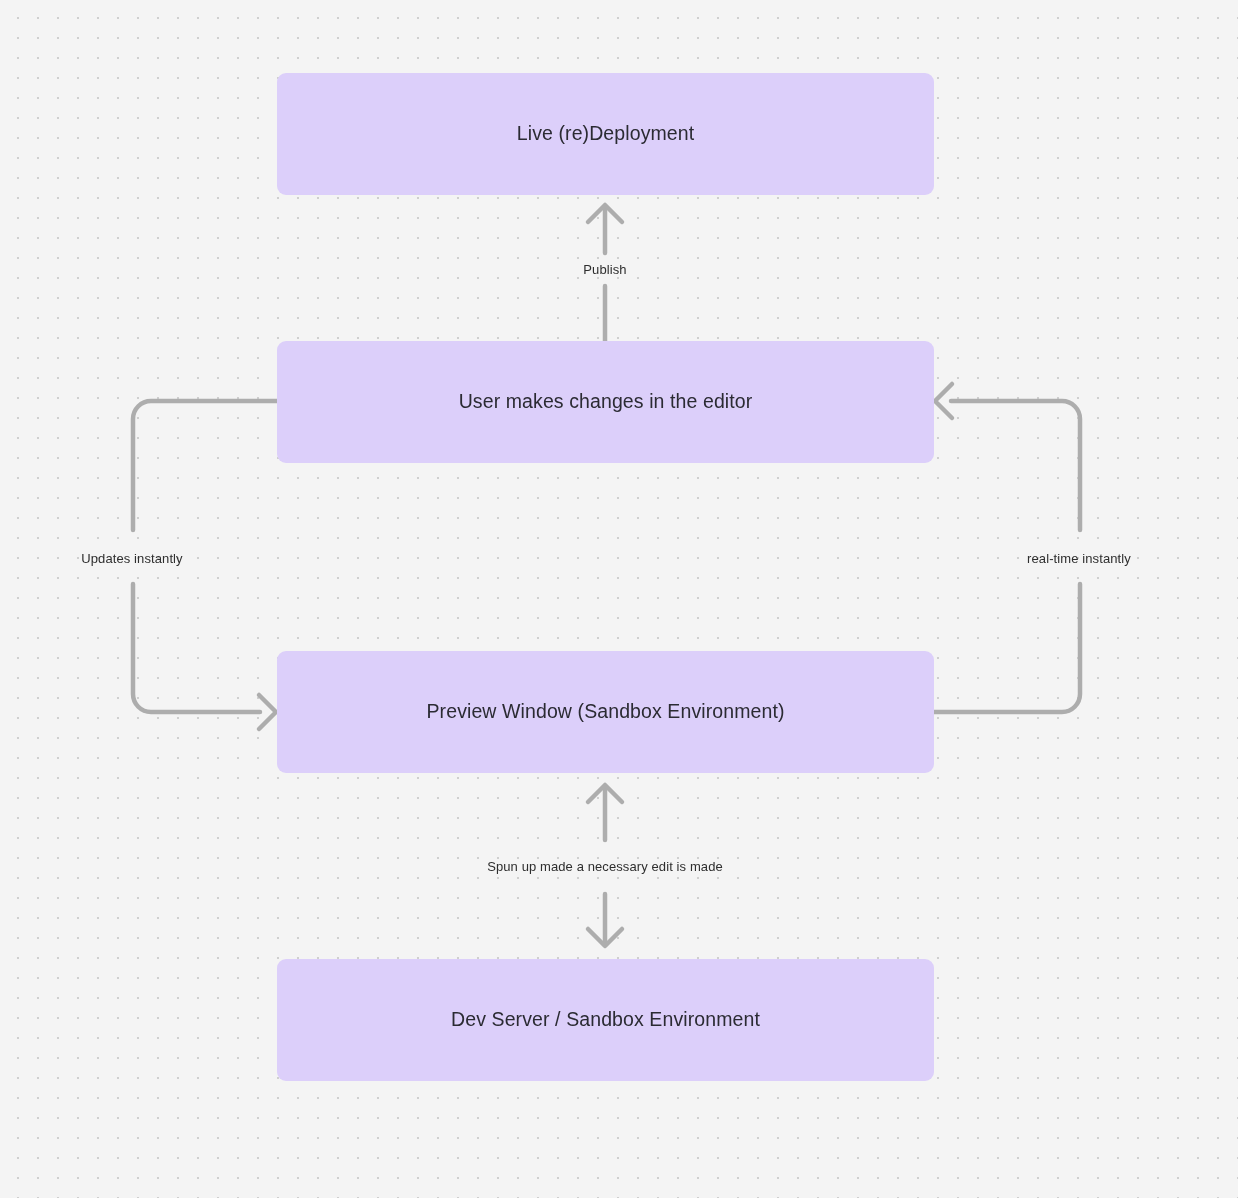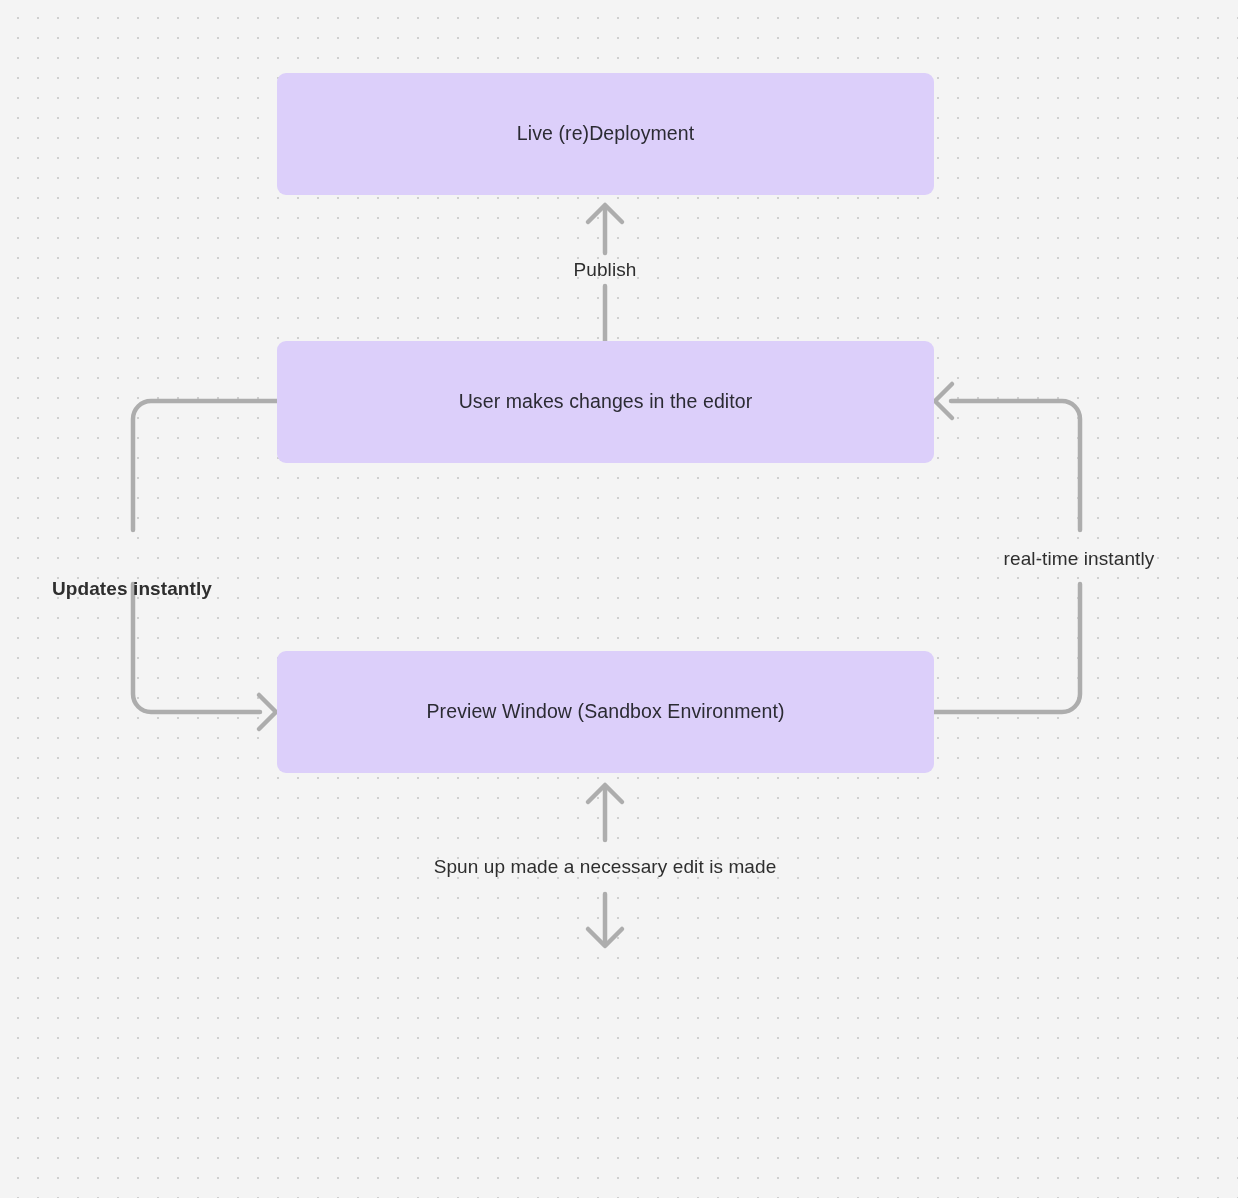--- a/index.html
+++ b/index.html
@@ -49,36 +49,36 @@
   }
 
   .node-label {
     display: block;
     line-height: 1.3;
   }
 
   .edge-label {
     position: absolute;
     color: #2e2e2e;
-    font-size: 19px;
+    font-size: 13px;
     letter-spacing: 0.1px;
     white-space: nowrap;
     background: transparent;
     line-height: 1;
   }
 
   
   #node-live        { left: 277px; top: 73px;  width: 657px; height: 122px; }
   #node-editor      { left: 277px; top: 341px; width: 657px; height: 122px; }
   #node-preview     { left: 277px; top: 651px; width: 657px; height: 122px; }
   #node-devserver   { left: 277px; top: 959px; width: 657px; height: 122px; }
 
   
   #label-publish     { left: 605px; top: 269px;  transform: translate(-50%, -50%); }
-  #label-updates     { left: 132px; top: 588px;  transform: translate(-50%, -50%); font-weight: bold; }
+  #label-updates     { left: 132px; top: 558px;  transform: translate(-50%, -50%); }
   #label-feedback    { left: 1079px; top: 558px; transform: translate(-50%, -50%); }
   #label-spunup      { left: 605px; top: 866px;  transform: translate(-50%, -50%); }
 </style>
 </head>
 <body>
 
 <div id="canvas">
 
   <svg id="edges" viewBox="0 0 1238 1198" width="1238" height="1198" xmlns="http://www.w3.org/2000/svg">
 
@@ -124,20 +124,23 @@
   </div>
 
   <div class="node" id="node-preview">
     <span class="node-label">Preview Window (Sandbox Environment)</span>
   </div>
 
   <div class="node" id="node-editor">
     <span class="node-label">User makes changes in the editor</span>
   </div>
 
+  <div class="node" id="node-devserver">
+    <span class="node-label">Dev Server / Sandbox Environment</span>
+  </div>
 
   <div class="edge-label" id="label-publish">Publish</div>
 
   <div class="edge-label" id="label-updates">Updates instantly</div>
 
   <div class="edge-label" id="label-feedback">real-time instantly</div>
 
   <div class="edge-label" id="label-spunup">Spun up made a necessary edit is made</div>
 
 </div>

